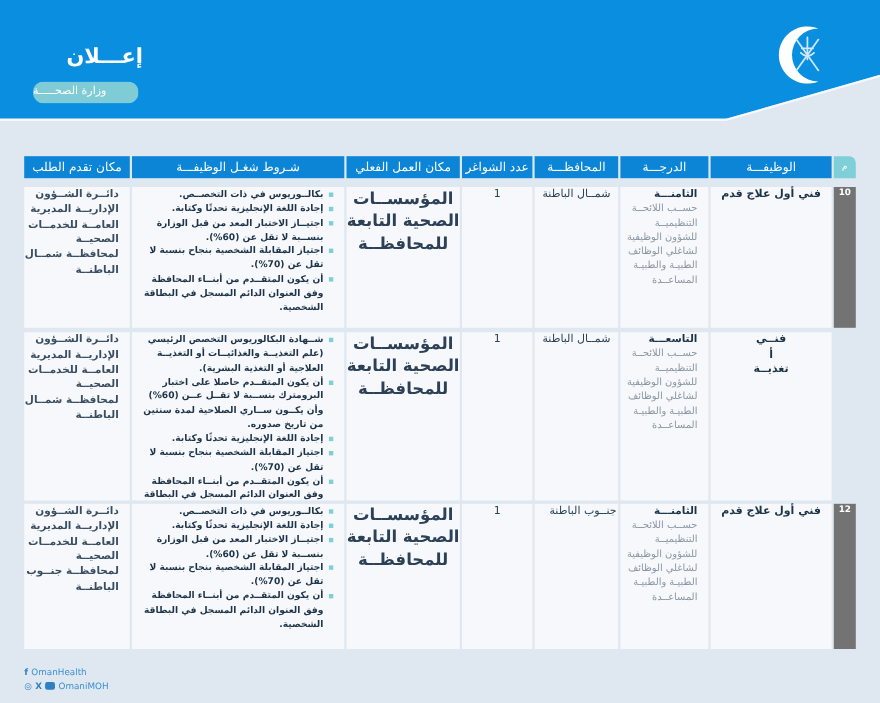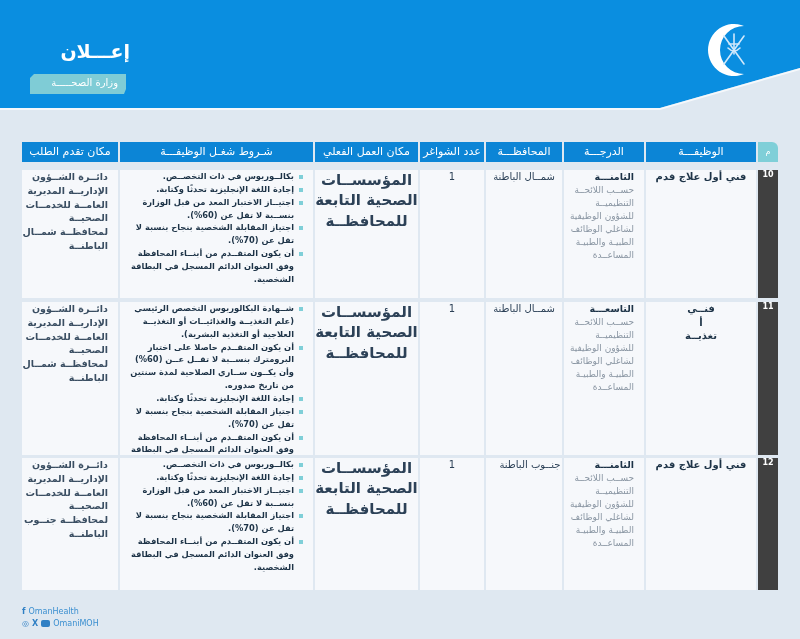--- a/index.html
+++ b/index.html
@@ -22,23 +22,24 @@
   }
   .title-block { position: absolute; left: 30px; top: 40px; width: 100px; }
   .title-main {
     position: absolute; right: 0; top: 0;
     color: #fff; font-size: 19px; font-weight: bold; direction: rtl;
     letter-spacing: 2px;
   }
   .title-sub {
     position: absolute; left: 0; top: 34px; width: 96px; height: 20px;
     background: #7fccd6; color: #fff; font-size: 10px;
-    direction: rtl; text-align: right; padding: 3px 8px 0 0;
+    direction: rtl; text-align: left; padding: 3px 8px 0 0;
     clip-path: polygon(4px 0, 100% 0, 100% 75%, 94px 100%, 0 100%, 0 20%);
     letter-spacing: 1px;
+    border-radius: 10px;
   }
   .logo { position: absolute; left: 704px; top: 20px; width: 60px; height: 60px; }
 
   .table-area { position: absolute; left: 22px; top: 142px; width: 756px; }
   .hdr-row { position: absolute; top: 0; height: 20px; left: 0; width: 756px; }
   .hdr-cell {
     position: absolute; top: 0; height: 20px; background: #0c85d6;
     color: #fff; font-size: 11px; text-align: center; line-height: 20px;
     direction: rtl; white-space: nowrap; overflow: hidden;
   }
@@ -46,21 +47,21 @@
     background: #7fcfd8; border-radius: 0 6px 0 0; font-size: 8px;
   }
   .row { position: absolute; left: 0; width: 756px; }
   .cell {
     position: absolute; top: 0; bottom: 0; background: #f6f8fb;
     display: flex; justify-content: center;
     direction: rtl; font-size: 9px; color: #20384f; text-align: center;
     line-height: 1.35;
   }
   .cell.num {
-    background: #404040; color: #fff; font-size: 8px; font-weight: bold;
+    background: #737373; color: #fff; font-size: 8px; font-weight: bold;
   }
   .cell.job { font-weight: bold; font-size: 10px; color: #1d3347; }
   .cell.grade { justify-content: flex-end; padding-right: 10px; }
   .grade-inner { text-align: right; width: 100%; font-size: 9px; color: #8a96a3; line-height: 1.45; }
   .grade-inner b { color: #1d3347; display: block; font-size: 9.5px; }
   .cell.apply { justify-content: flex-end; padding-right: 10px; }
   .apply-inner { text-align: right; font-weight: bold; font-size: 9.5px; color: #3a4e62; line-height: 1.45; width: 100%; }
   .cell.cond { justify-content: flex-end; padding: 0 10px 0 8px; }
   .cond ul { list-style: none; text-align: right; width: 100%; }
   .cond li {
@@ -130,21 +131,20 @@
         <li>اجتياز المقابلة الشخصية بنجاح بنسبة لا تقل عن (70%).</li>
         <li>أن يكون المتقــدم من أبنــاء المحافظة وفق العنوان الدائم المسجل في البطاقة الشخصية.</li>
       </ul>
     </div>
     <div class="cell apply" style="left:0;width:96px;">
       <div class="apply-inner">دائــرة الشــؤون الإداريــة المديرية العامــة للخدمــات الصحيــة لمحافظــة شمــال الباطنــة</div>
     </div>
   </div>
 
   <div class="row" style="top:160px;height:153px;">
-    <div class="cell num" style="left:736px;width:20px;">11</div>
     <div class="cell job" style="left:624px;width:110px;padding:0 40px;">فنــي أ تغذيــة</div>
     <div class="cell grade" style="left:542px;width:80px;">
       <div class="grade-inner"><b>التاسعـــة</b><span>حســب اللائحــة التنظيميــة للشؤون الوظيفية لشاغلي الوظائف الطبيـة والطبيـة المساعــدة</span></div>
     </div>
     <div class="cell gov" style="left:464px;width:76px;">شمــال الباطنة</div>
     <div class="cell vac" style="left:398px;width:64px;">1</div>
     <div class="cell wp" style="left:293px;width:103px;">المؤسســات الصحية التابعة للمحافظــة</div>
     <div class="cell cond" style="left:98px;width:193px;">
       <ul>
         <li>شــهادة البكالوريوس التخصص الرئيسي (علم التغذيــة والغذائيــات أو التغذيــة العلاجية أو التغذية البشرية).</li>

